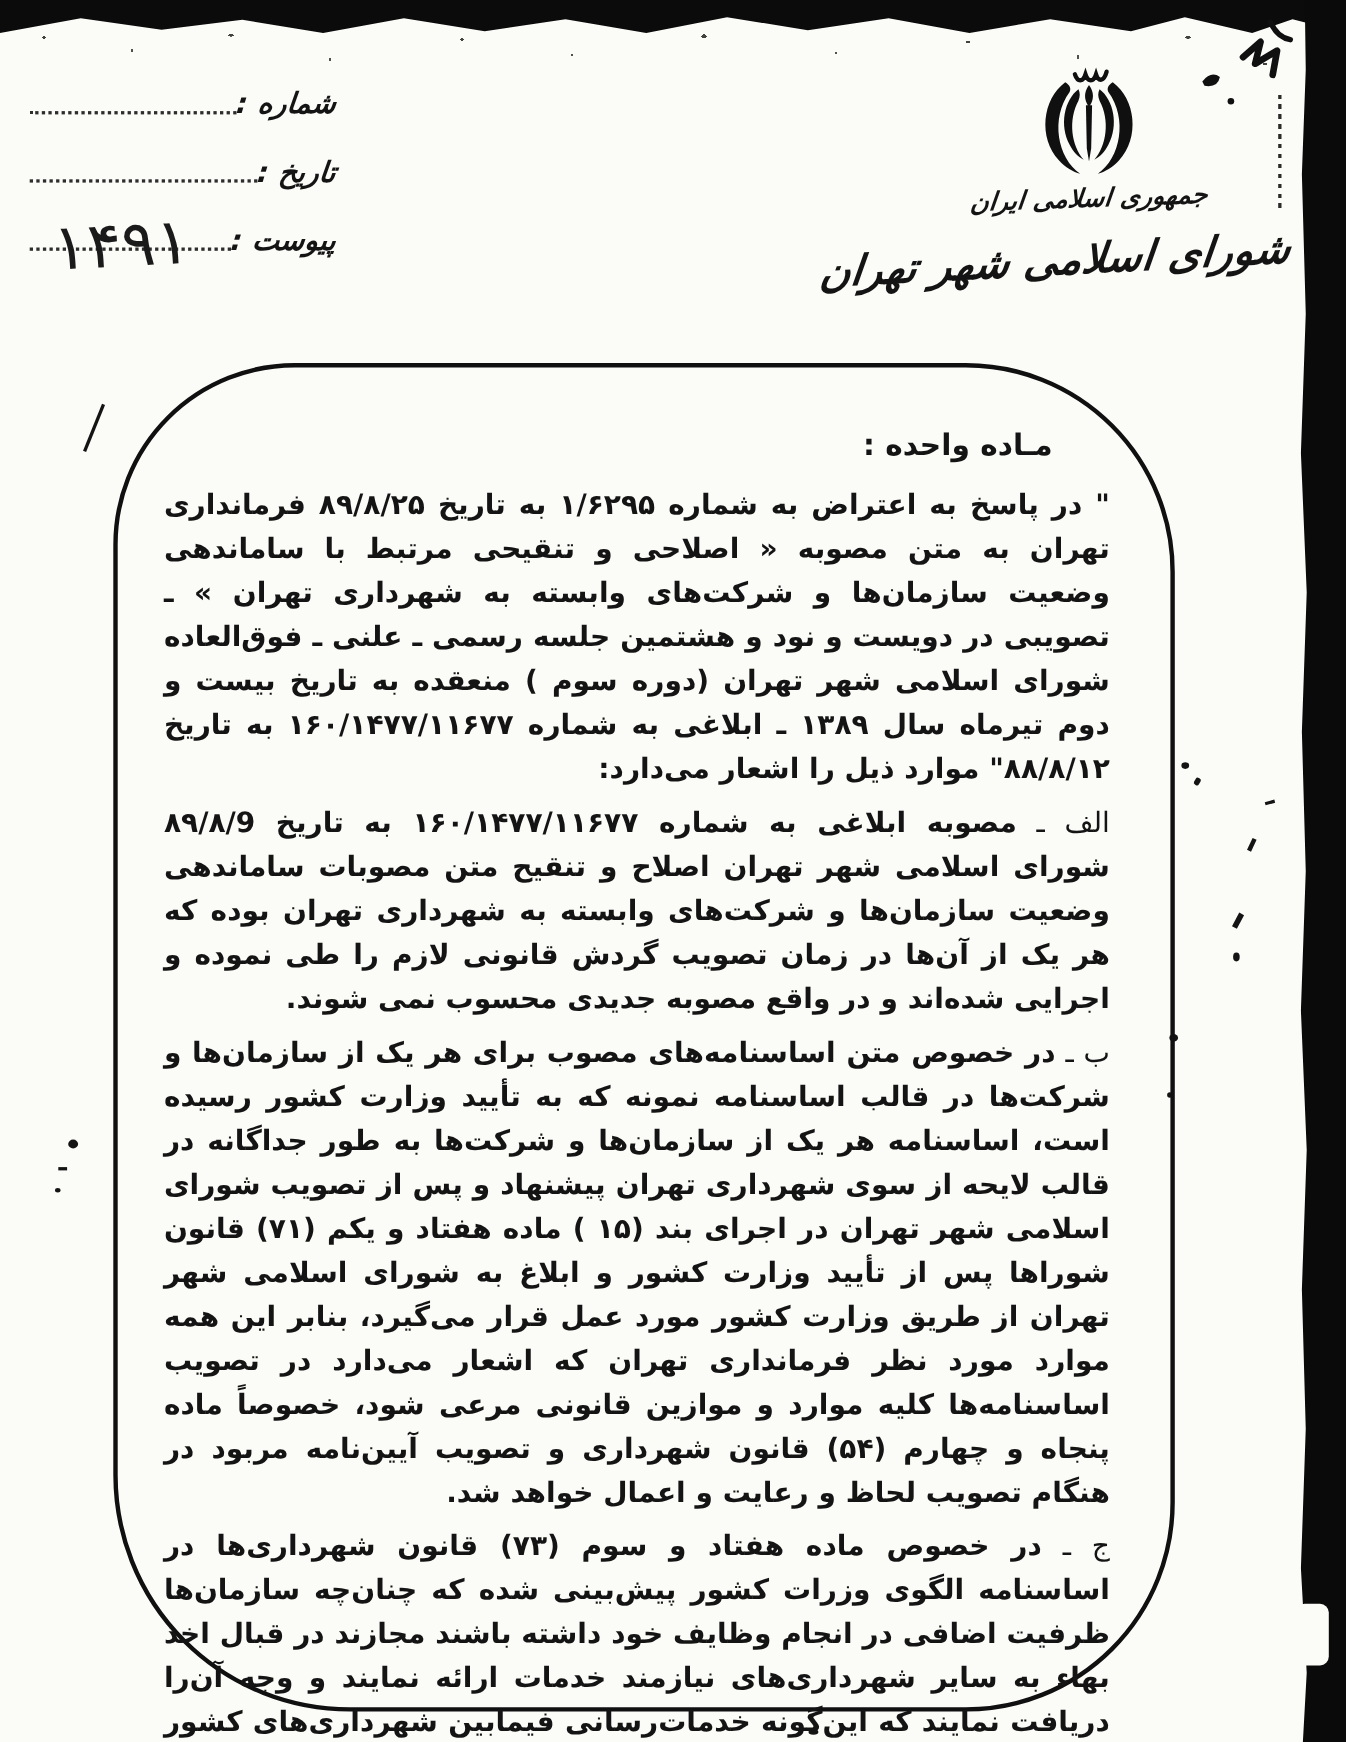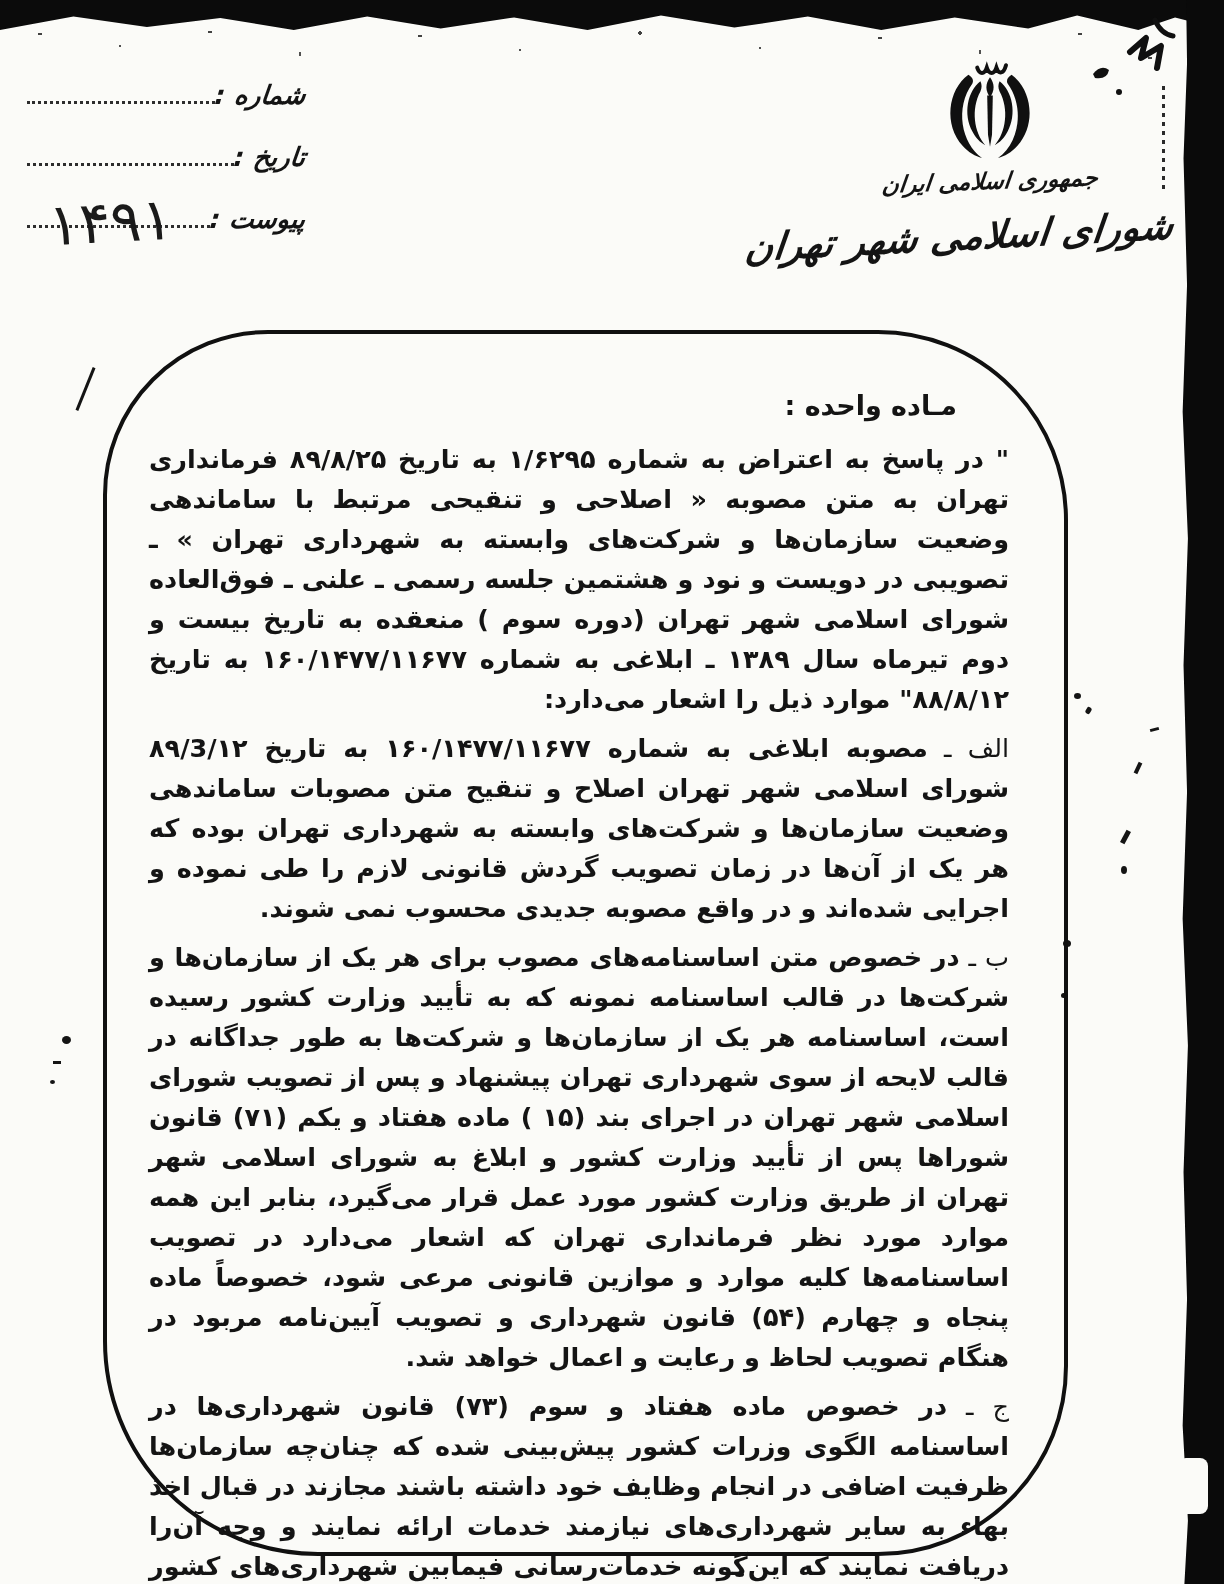--- a/index.html
+++ b/index.html
@@ -105,17 +105,17 @@
 <div class="speck" style="top:940px;left:1063px;width:8px;height:7px;"></div>
 <div class="speck" style="top:993px;left:1061px;width:5px;height:5px;"></div>
 <div class="speck" style="top:1036px;left:62px;width:9px;height:8px;"></div>
 <div class="stroke" style="top:1061px;left:53px;width:8px;height:3px;"></div>
 <div class="speck" style="top:1080px;left:50px;width:5px;height:4px;"></div>
 <div class="bottom-mark"></div>
 
 <div class="doc-box">
   <div class="doc-heading">مـاده واحده :</div>
   <p><b></b><span>" در پاسخ به اعتراض به شماره ۱/۶۲۹۵ به تاریخ ۸۹/۸/۲۵ فرمانداری تهران به متن مصوبه « اصلاحی و تنقیحی مرتبط با ساماندهی وضعیت سازمان‌ها و شرکت‌های وابسته به شهرداری تهران » ـ تصویبی در دویست و نود و هشتمین جلسه رسمی ـ علنی ـ فوق‌العاده شورای اسلامی شهر تهران (دوره سوم ) منعقده به تاریخ بیست و دوم تیرماه سال ۱۳۸۹ ـ ابلاغی به شماره ۱۶۰/۱۴۷۷/۱۱۶۷۷ به تاریخ ۸۸/۸/۱۲" موارد ذیل را اشعار می‌دارد:</span></p>
-  <p><b>الف ـ </b><span>مصوبه ابلاغی به شماره ۱۶۰/۱۴۷۷/۱۱۶۷۷ به تاریخ ۸۹/3/۱۲ شورای اسلامی شهر تهران اصلاح و تنقیح متن مصوبات ساماندهی وضعیت سازمان‌ها و شرکت‌های وابسته به شهرداری تهران بوده که هر یک از آن‌ها در زمان تصویب گردش قانونی لازم را طی نموده و اجرایی شده‌اند و در واقع مصوبه جدیدی محسوب نمی شوند.</span></p>
+  <p><b>الف ـ </b><span>مصوبه ابلاغی به شماره ۱۶۰/۱۴۷۷/۱۱۶۷۷ به تاریخ ۸۹/۸/9 شورای اسلامی شهر تهران اصلاح و تنقیح متن مصوبات ساماندهی وضعیت سازمان‌ها و شرکت‌های وابسته به شهرداری تهران بوده که هر یک از آن‌ها در زمان تصویب گردش قانونی لازم را طی نموده و اجرایی شده‌اند و در واقع مصوبه جدیدی محسوب نمی شوند.</span></p>
   <p><b>ب ـ </b><span>در خصوص متن اساسنامه‌های مصوب برای هر یک از سازمان‌ها و شرکت‌ها در قالب اساسنامه نمونه که به تأیید وزارت کشور رسیده است، اساسنامه هر یک از سازمان‌ها و شرکت‌ها به طور جداگانه در قالب لایحه از سوی شهرداری تهران پیشنهاد و پس از تصویب شورای اسلامی شهر تهران در اجرای بند (۱۵ ) ماده هفتاد و یکم (۷۱) قانون شوراها پس از تأیید وزارت کشور و ابلاغ به شورای اسلامی شهر تهران از طریق وزارت کشور مورد عمل قرار می‌گیرد، بنابر این همه موارد مورد نظر فرمانداری تهران که اشعار می‌دارد در تصویب اساسنامه‌ها کلیه موارد و موازین قانونی مرعی شود، خصوصاً ماده پنجاه و چهارم (۵۴) قانون شهرداری و تصویب آیین‌نامه مربود در هنگام تصویب لحاظ و رعایت و اعمال خواهد شد.</span></p>
   <p><b>ج ـ </b><span>در خصوص ماده هفتاد و سوم (۷۳) قانون شهرداری‌ها در اساسنامه الگوی وزرات کشور پیش‌بینی شده که چنان‌چه سازمان‌ها ظرفیت اضافی در انجام وظایف خود داشته باشند مجازند در قبال اخذ بهاء به سایر شهرداری‌های نیازمند خدمات ارائه نمایند و وجه آن‌را دریافت نمایند که این‌گونه خدمات‌رسانی فیمابین شهرداری‌های کشور مرسوم و جاری است.</span></p>
 
 </div>
 
 </body></html>

